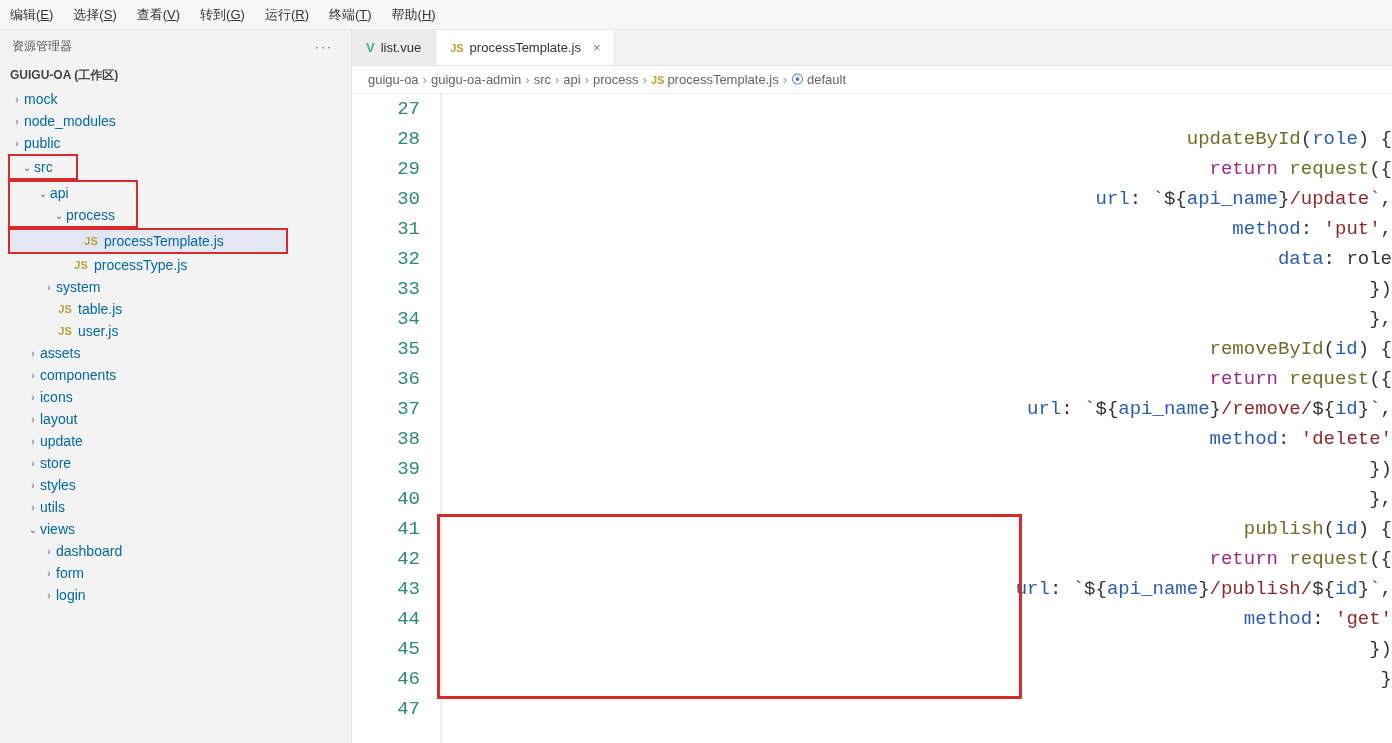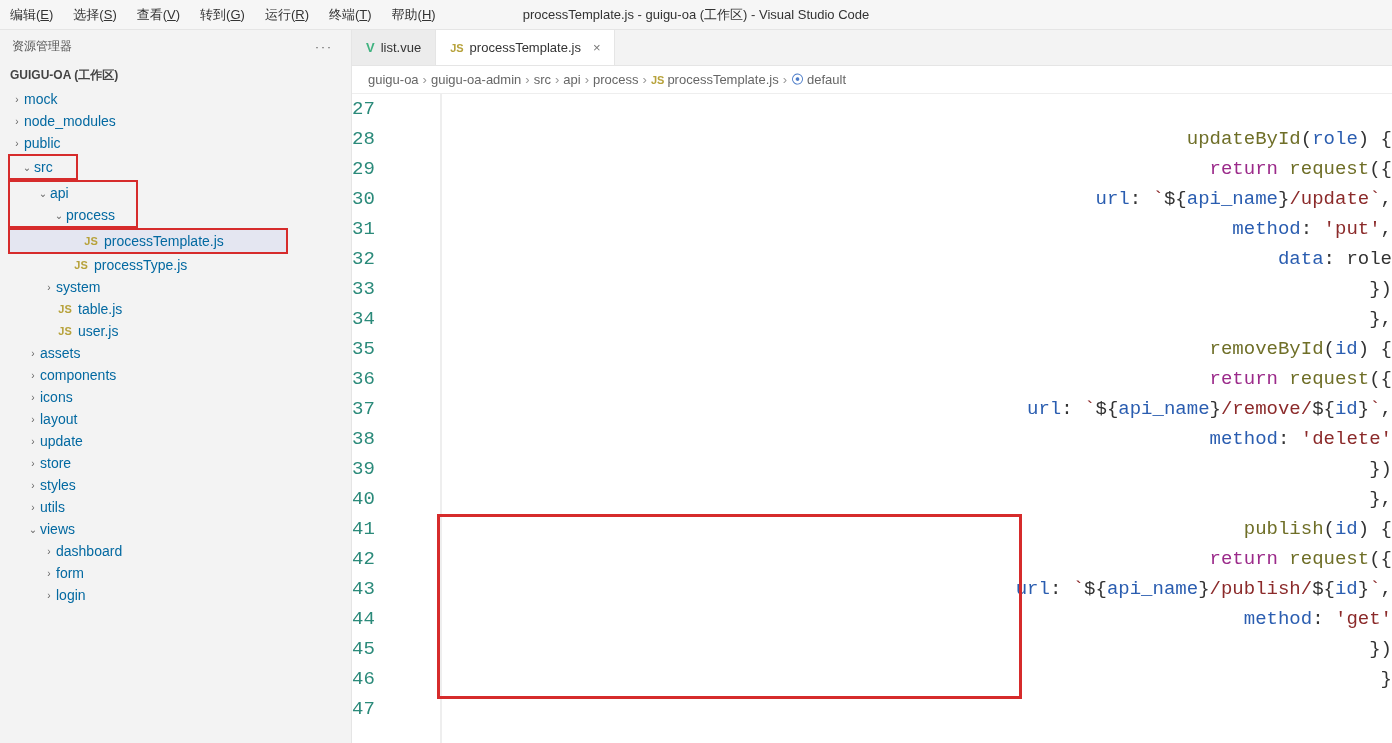--- a/index.html
+++ b/index.html
@@ -135,20 +135,21 @@
     flex: 1;
     display: flex;
     font-family: Consolas, "Courier New", monospace;
     font-size: 19px;
     line-height: 30px;
     position: relative;
     overflow: hidden;
   }
   .gutter {
     width: 90px;
+    text-align: right;
     color: #2b8a7a;
     background: #fff;
     padding-right: 20px;
     border-right: 2px solid #eee;
   }
   .gutter-line { height: 30px; }
   .code {
     flex: 1;
     padding-left: 18px;
     position: relative;
@@ -173,21 +174,20 @@
 <div class="menubar">
   <div id="menubar-items" style="display: flex;">
       <div class="menubar-item">编辑(<span class="mn">E</span>)</div>
       <div class="menubar-item">选择(<span class="mn">S</span>)</div>
       <div class="menubar-item">查看(<span class="mn">V</span>)</div>
       <div class="menubar-item">转到(<span class="mn">G</span>)</div>
       <div class="menubar-item">运行(<span class="mn">R</span>)</div>
       <div class="menubar-item">终端(<span class="mn">T</span>)</div>
       <div class="menubar-item">帮助(<span class="mn">H</span>)</div>
     </div>
-  <div class="titlebar-title">processTemplate.js - guigu-oa (工作区) - Visual Studio Code</div>
 </div>
 
 <div class="main">
   <div class="sidebar">
     <div class="sidebar-header">
       <span>资源管理器</span>
       <span class="sidebar-dots">···</span>
     </div>
     <div class="section-title">GUIGU-OA (工作区)</div>
     <div class="tree" id="tree">

